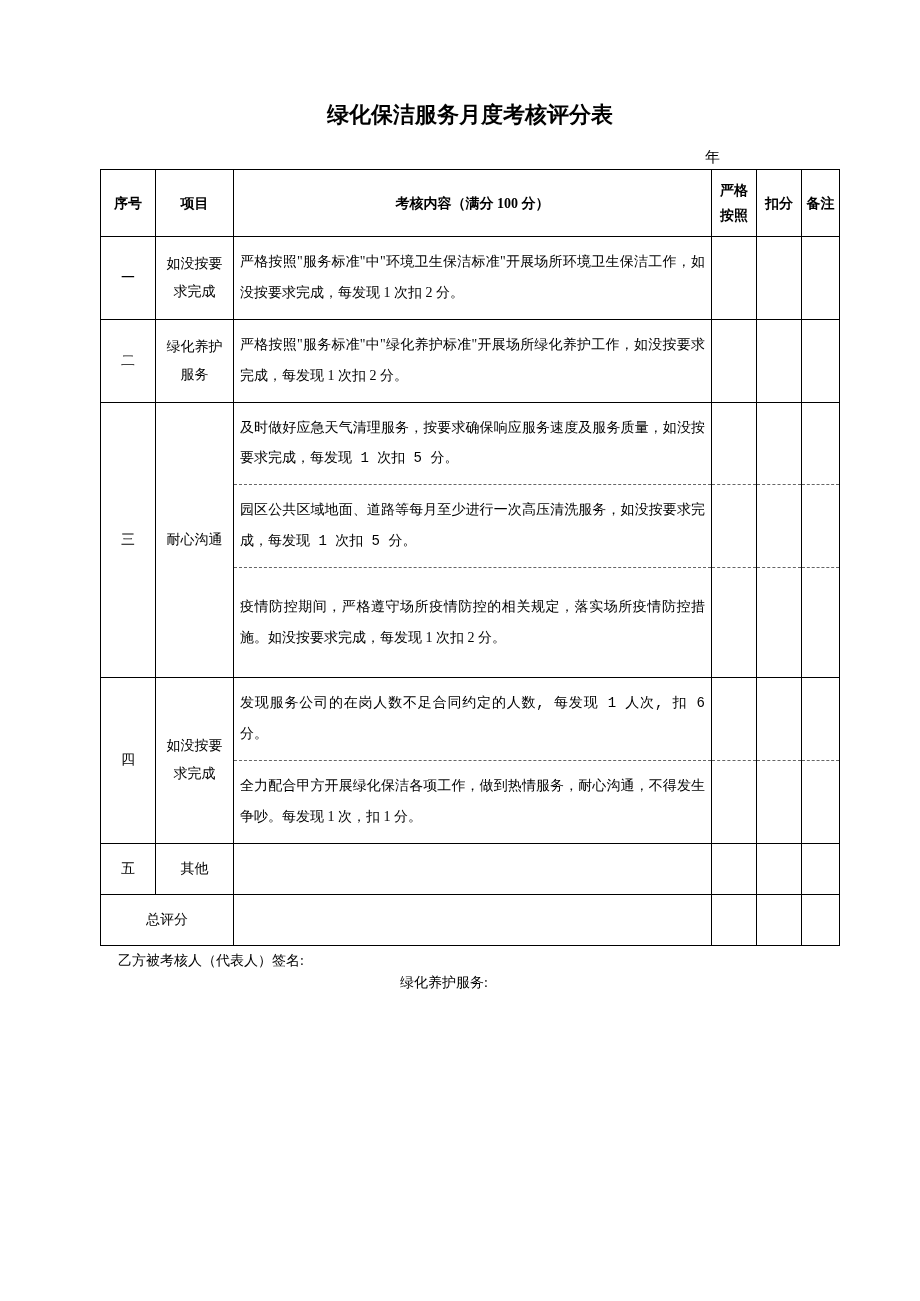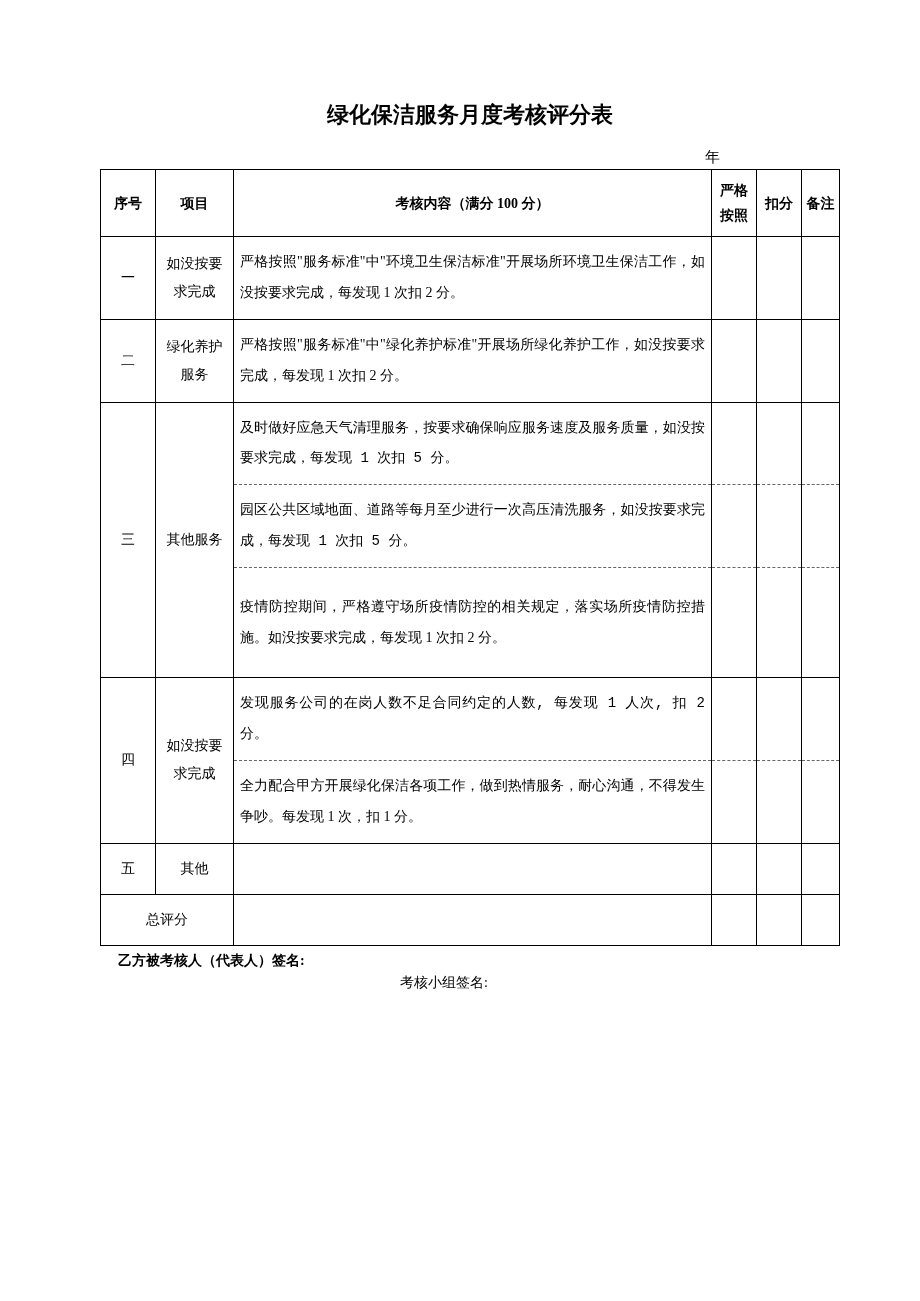--- a/index.html
+++ b/index.html
@@ -59,21 +59,20 @@
       border-bottom: 1px dashed #666;
       font-family: Liberation Mono, monospace;
     }
     .dotted-top {
       border-top: 1px dashed #666;
     }
     .sig-row {
       font-size: 14px;
       margin-top: 6px;
       padding-left: 18px;
-      font-weight: bold;
     }
     .sig-row2 {
       font-size: 14px;
       margin-top: 4px;
       padding-left: 300px;
     }
     .row-five td { height: 34px; }
     .row-total td { height: 34px; }
   </style>
 </head>
@@ -116,21 +115,21 @@
         <td>二</td>
         <td>绿化养护服务</td>
         <td class="content-cell">严格按照"服务标准"中"绿化养护标准"开展场所绿化养护工作，如没按要求完成，每发现 1 次扣 2 分。</td>
         <td></td>
         <td></td>
         <td></td>
       </tr>
 
       <tr>
         <td rowspan="3">三</td>
-        <td rowspan="3">其他服务</td>
+        <td rowspan="3">耐心沟通</td>
         <td class="content-cell dotted-bottom">及时做好应急天气清理服务，按要求确保响应服务速度及服务质量，如没按要求完成，每发现 1 次扣 5 分。</td>
         <td class="dotted-bottom"></td>
         <td class="dotted-bottom"></td>
         <td class="dotted-bottom"></td>
       </tr>
       <tr>
         <td class="content-cell dotted-top dotted-bottom">园区公共区域地面、道路等每月至少进行一次高压清洗服务，如没按要求完成，每发现 1 次扣 5 分。</td>
         <td class="dotted-top dotted-bottom"></td>
         <td class="dotted-top dotted-bottom"></td>
         <td class="dotted-top dotted-bottom"></td>
@@ -138,21 +137,21 @@
       <tr>
         <td class="content-cell dotted-top" style="padding-top:24px;padding-bottom:24px;margin-top:48px;">疫情防控期间，严格遵守场所疫情防控的相关规定，落实场所疫情防控措施。如没按要求完成，每发现 1 次扣 2 分。</td>
         <td class="dotted-top"></td>
         <td class="dotted-top"></td>
         <td class="dotted-top"></td>
       </tr>
 
       <tr>
         <td rowspan="2">四</td>
         <td rowspan="2">如没按要求完成</td>
-        <td class="content-cell dotted-bottom">发现服务公司的在岗人数不足合同约定的人数, 每发现 1 人次, 扣 2 分。</td>
+        <td class="content-cell dotted-bottom">发现服务公司的在岗人数不足合同约定的人数, 每发现 1 人次, 扣 6 分。</td>
         <td class="dotted-bottom"></td>
         <td class="dotted-bottom"></td>
         <td class="dotted-bottom"></td>
       </tr>
       <tr>
         <td class="content-cell dotted-top">全力配合甲方开展绿化保洁各项工作，做到热情服务，耐心沟通，不得发生争吵。每发现 1 次，扣 1 分。</td>
         <td class="dotted-top"></td>
         <td class="dotted-top"></td>
         <td class="dotted-top"></td>
       </tr>
@@ -169,15 +168,15 @@
         <td colspan="2">总评分</td>
         <td></td>
         <td></td>
         <td></td>
         <td></td>
       </tr>
     </tbody>
   </table>
 
   <div class="sig-row">乙方被考核人（代表人）签名:</div>
-  <div class="sig-row2">考核小组签名:</div>
+  <div class="sig-row2">绿化养护服务:</div>
 
 </div>
 
 </body></html>

